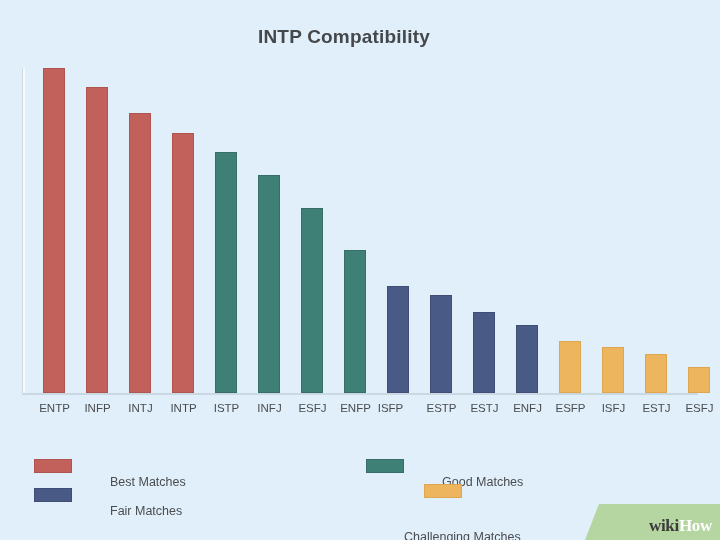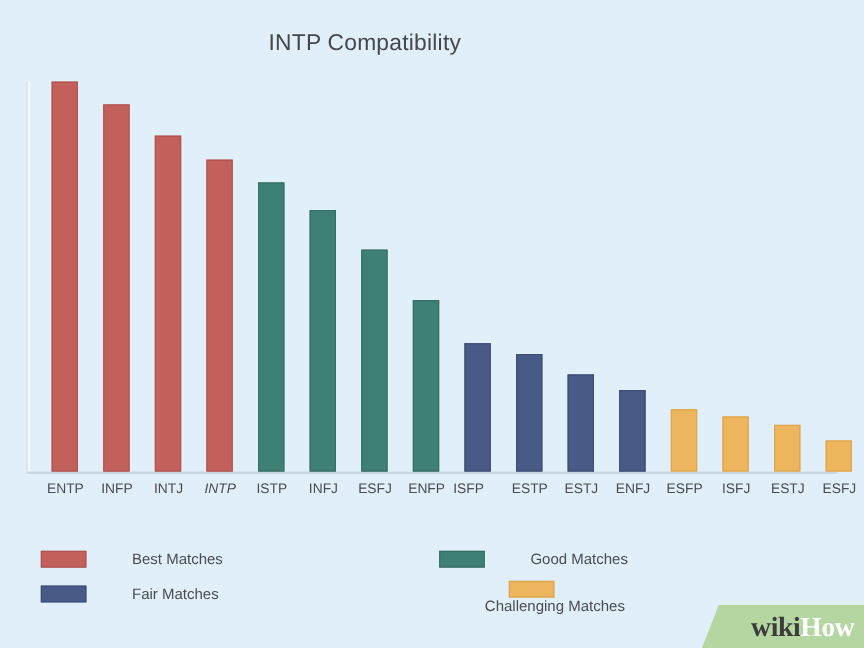--- a/index.html
+++ b/index.html
@@ -24,22 +24,23 @@
   
   #chart-title {
     position: absolute;
     top: 26px;
     left: 0;
     width: 608px;
     text-align: center;
     font-size: 19px;
     color: #45484b;
     letter-spacing: 0.2px;
-    font-weight: normal;
-    white-space: nowrap;
+    font-weight: bold;
+    white-space: nowrap;
+    padding-left: 40px;
   }
 
   
   #plot-area {
     position: absolute;
     left: 22px;
     top: 68px;
     width: 676px;
     height: 326px;
   }
@@ -126,20 +127,21 @@
   }
   .legend-swatch.best        { background: #c2605c; border: 1px solid #b0544f; }
   .legend-swatch.good        { background: #3f8076; border: 1px solid #376f67; }
   .legend-swatch.fair        { background: #4a5a86; border: 1px solid #3f4e75; }
   .legend-swatch.challenging { background: #eeb55f; border: 1px solid #dda64f; }
   .legend-label {
     margin-left: 38px;
     font-size: 12.5px;
     color: #4a4d50;
     white-space: nowrap;
+    margin-top: 32px;
   }
 
   
   #watermark {
     position: absolute;
     right: 0px;
     bottom: 0px;
     width: 135px;
     height: 42px;
     overflow: hidden;
@@ -151,21 +153,21 @@
     width: 135px;
     height: 36px;
     background: #b5d6a0;
     clip-path: polygon(14px 0, 135px 0, 135px 36px, 0 36px);
   }
   #watermark-text {
     position: absolute;
     right: 8px;
     bottom: 4px;
     font-family: "Liberation Serif", serif;
-    font-size: 23px;
+    font-size: 17px;
     font-weight: bold;
     letter-spacing: -0.3px;
     white-space: nowrap;
   }
   #wm-wiki { color: #3c3c3c; }
   #wm-how  { color: #ffffff; }
 </style>
 </head>
 <body>
 
@@ -225,21 +227,21 @@
         <div class="bar-slot" style="left: 656px;">
           <div class="bar challenging" title="ESFJ: 8" style="height: 26px;"></div>
         </div>
       </div>
   </div>
 
   <div id="x-labels">
       <div class="x-label" style="left: 11px;">ENTP</div>
       <div class="x-label" style="left: 54px; text-align: center;">INFP</div>
       <div class="x-label" style="left: 97px;">INTJ</div>
-      <div class="x-label" style="left: 140px; font-style: italic;">INTP</div>
+      <div class="x-label" style="left: 140px;">INTP</div>
       <div class="x-label" style="left: 183px;">ISTP</div>
       <div class="x-label" style="left: 226px;">INFJ</div>
       <div class="x-label" style="left: 269px;">ESFJ</div>
       <div class="x-label" style="left: 312px;">ENFP</div>
       <div class="x-label" style="left: 347px; text-align: center;">ISFP</div>
       <div class="x-label" style="left: 398px;">ESTP</div>
       <div class="x-label" style="left: 441px;">ESTJ</div>
       <div class="x-label" style="left: 484px;">ENFJ</div>
       <div class="x-label" style="left: 527px;">ESFP</div>
       <div class="x-label" style="left: 570px;">ISFJ</div>

